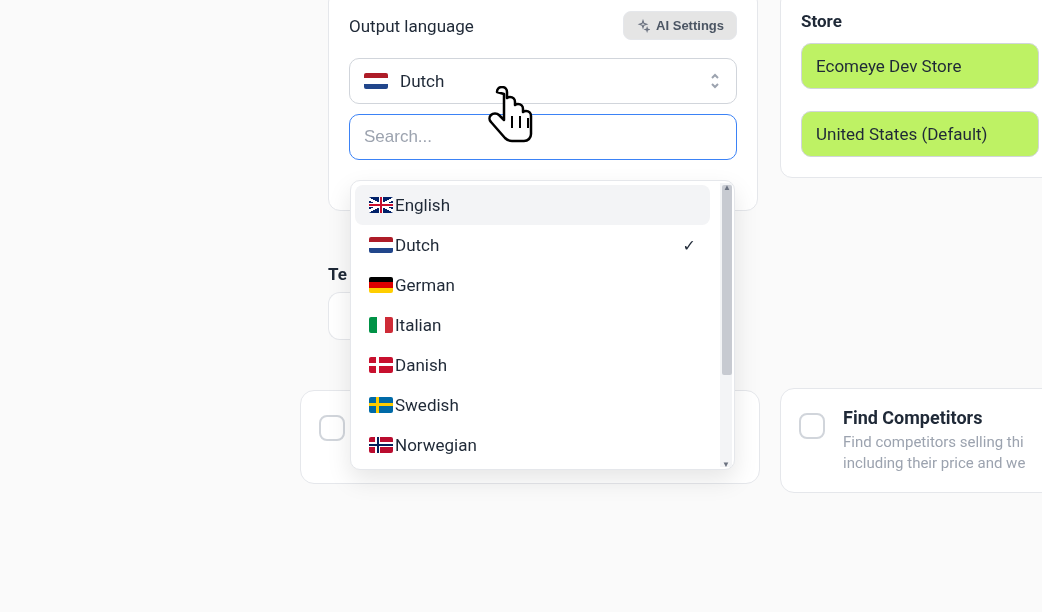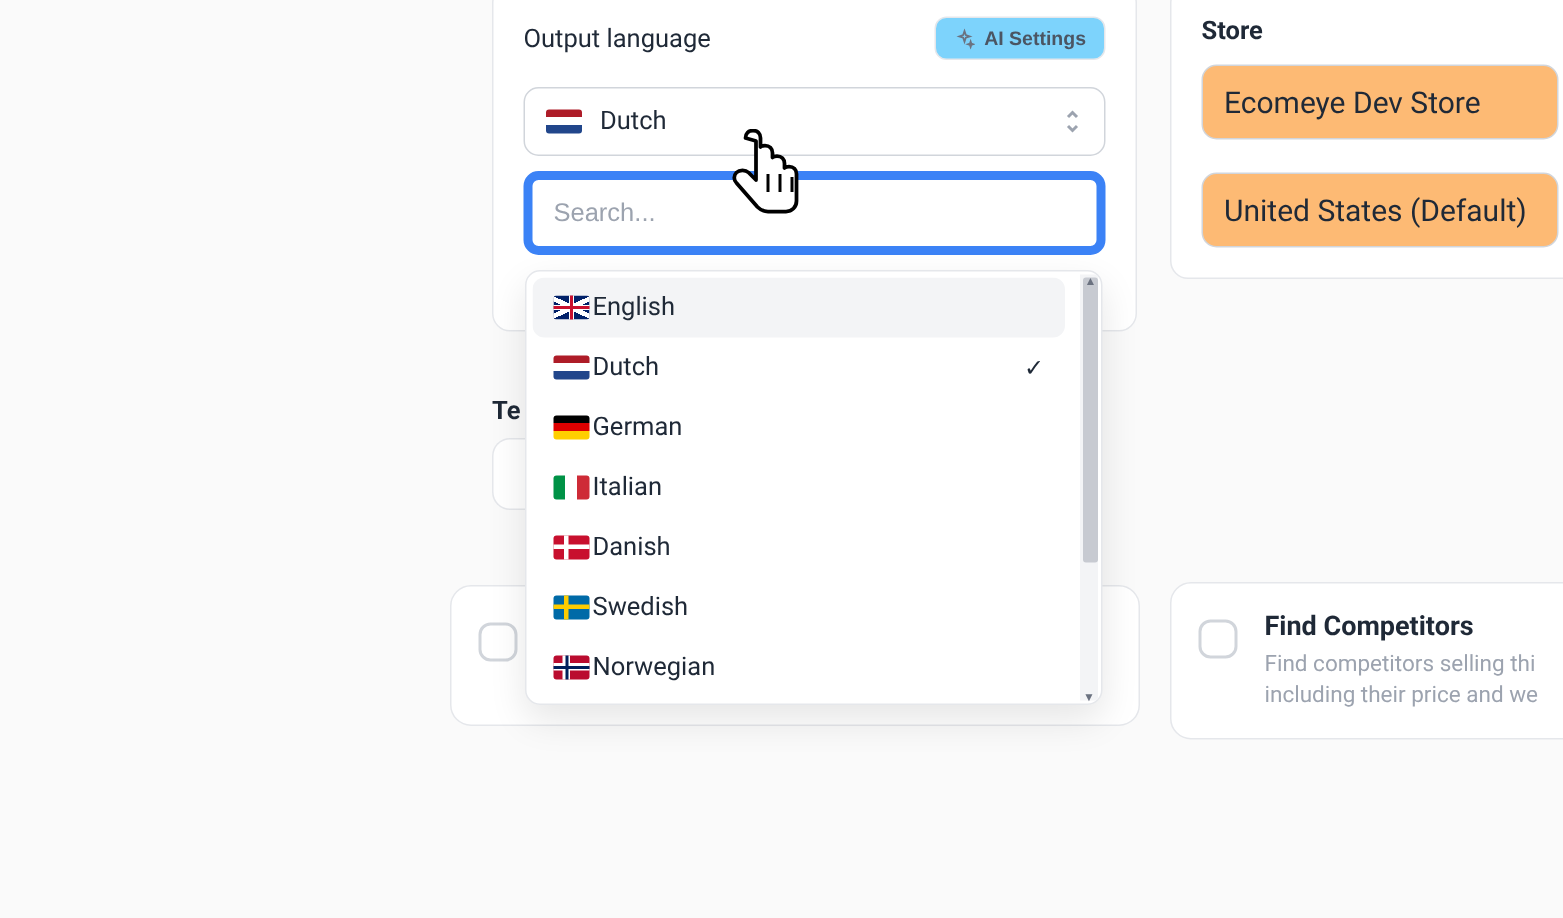--- a/index.html
+++ b/index.html
@@ -30,21 +30,21 @@
     }
     .panel-title {
       font-weight: 400;
       font-size: 17px;
       color: #1f2937;
     }
     .ai-settings-btn {
       display: inline-flex;
       align-items: center;
       gap: 6px;
-      background: #7dd3fc;
+      background: #e5e5e5;
       border: 1px solid #e5e7eb;
       border-radius: 8px;
       padding: 6px 12px;
       font-size: 13px;
       color: #4b5563;
       font-weight: 600;
       cursor: pointer;
     }
     .sparkle-icon { width: 14px; height: 14px; }
     .select-trigger {
@@ -62,21 +62,21 @@
       cursor: pointer;
     }
     .updown-icon {
       position: absolute;
       right: 14px;
       top: 50%;
       transform: translateY(-50%);
       color: #9ca3af;
     }
     .search-input-wrap {
-      border: 6px solid #3b82f6;
+      border: 1px solid #3b82f6;
       border-radius: 10px;
       padding: 12px 14px;
       background: #fff;
       margin-bottom: 10px;
     }
     .search-input {
       border: none;
       outline: none;
       width: 100%;
       font-size: 17px;
@@ -276,23 +276,23 @@
       color: #1f2937;
       margin-bottom: 12px;
       display: flex;
       align-items: center;
       gap: 6px;
     }
     .right-field {
       border: 1px solid #d1d5db;
       border-radius: 10px;
       padding: 12px 14px;
-      font-size: 20px;
-      color: #1f2937;
-      background: #fdba74;
+      font-size: 17px;
+      color: #1f2937;
+      background: #bef264;
       margin-bottom: 22px;
     }
     .info-icon {
       width: 16px; height: 16px;
       border: 1.5px solid #6b7280;
       border-radius: 50%;
       display: inline-flex;
       align-items: center;
       justify-content: center;
       font-size: 11px;

